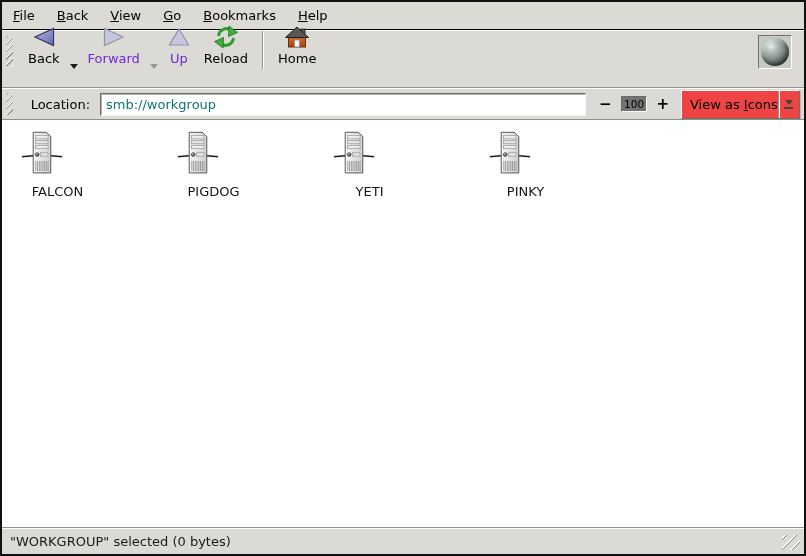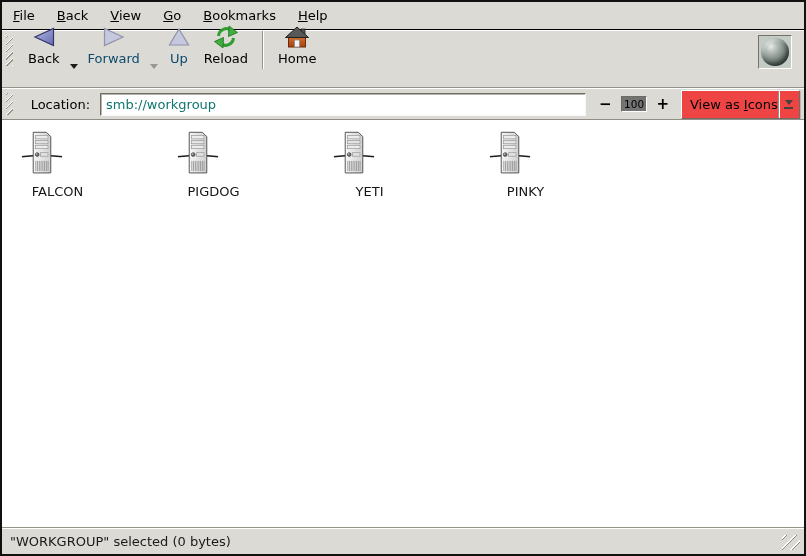--- a/index.html
+++ b/index.html
@@ -38,21 +38,21 @@
     width: 7px; align-self: stretch; margin: 3px 8px 3px 0;
     background: repeating-linear-gradient(135deg,
       #ffffff 0px, #ffffff 1px, #97938b 1px, #97938b 2px, #dcdad5 2px, #dcdad5 5px);
   }
   .tb-btn {
     display: flex; flex-direction: column; align-items: center;
     padding: 2px 6px; border: 1px solid transparent;
   }
   .tb-btn .ic { height: 27px; display: flex; align-items: center; }
   .tb-btn .lbl { font-size: 13px; margin-top: 1px; white-space: nowrap; }
-  .tb-btn.disabled .lbl { color: #0c4a6e; }
+  .tb-btn.disabled .lbl { color: #6d28d9; }
   .chev { padding: 0 3px; margin-top: 20px; }
   .chev .tri {
     width: 0; height: 0;
     border-left: 4px solid transparent; border-right: 4px solid transparent;
     border-top: 5px solid #1c1c1c;
   }
   .chev.disabled .tri { border-top-color: #9b968e; }
   .tb-sep {
     width: 2px; height: 38px; margin: 6px 7px 0 7px;
     background: linear-gradient(to right, #9a968e 50%, #ffffff 50%);

